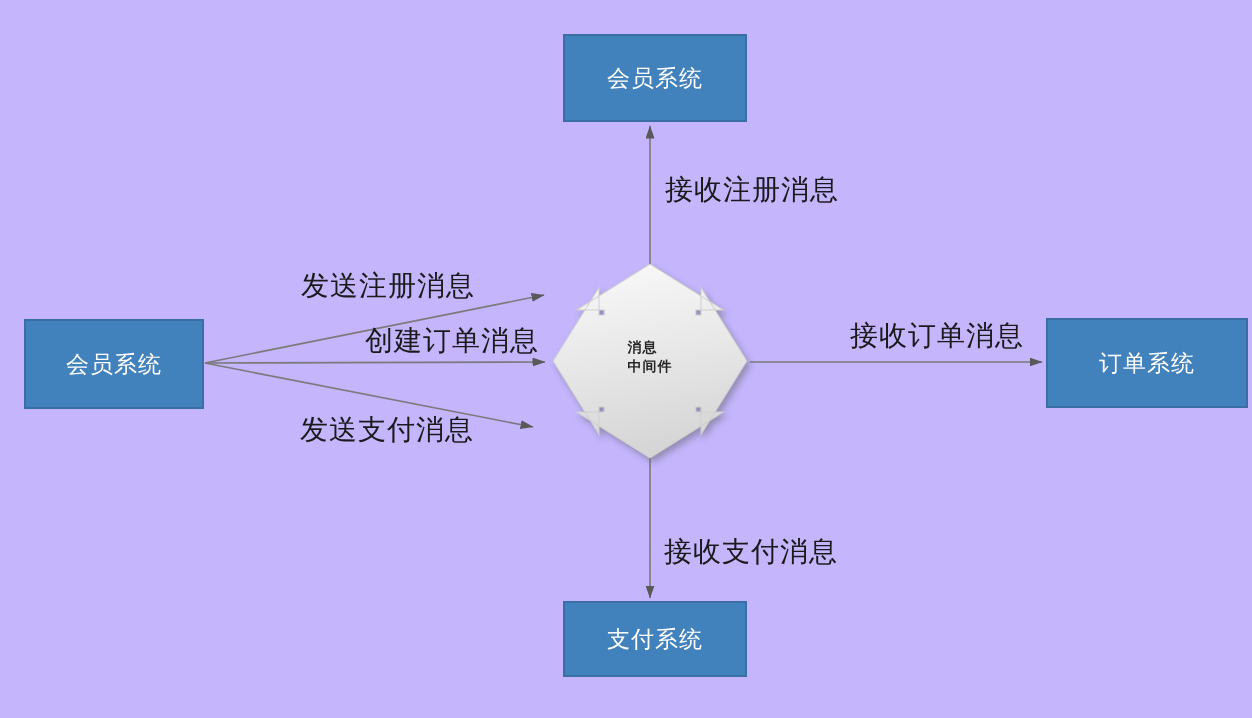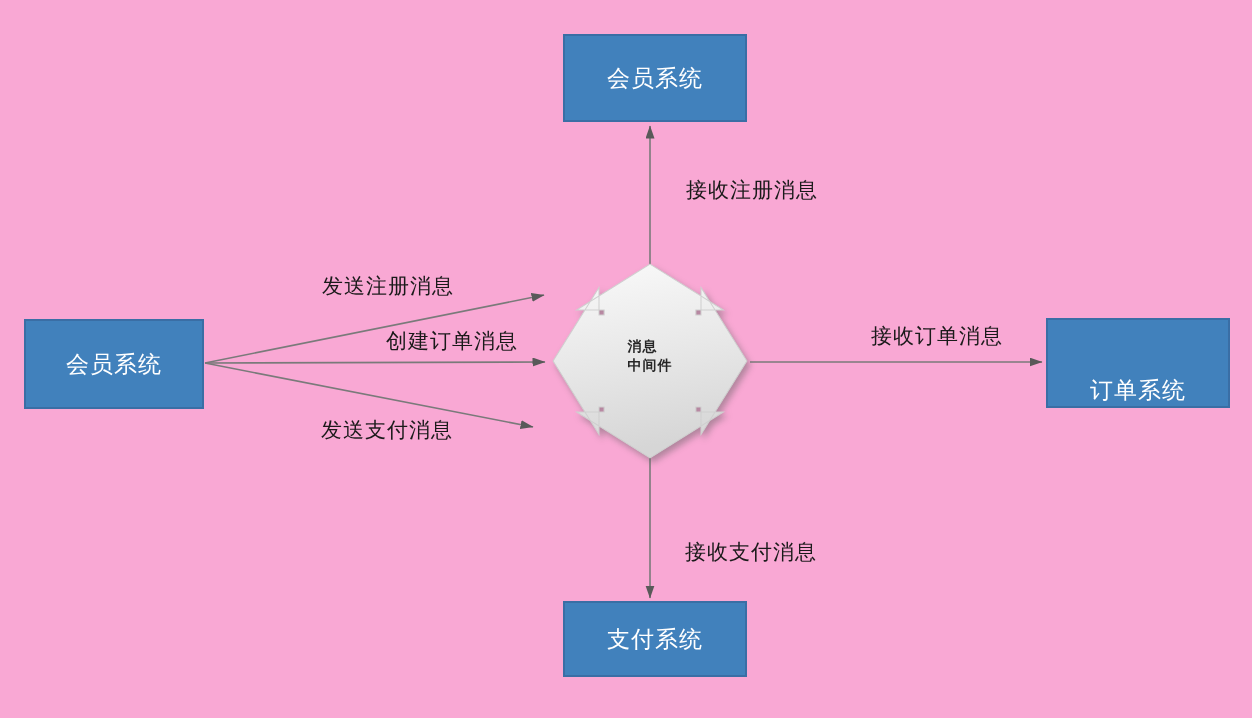--- a/index.html
+++ b/index.html
@@ -1,20 +1,20 @@
 <!DOCTYPE html>
 <html><head>
 <meta charset="utf-8">
 <style>
   html,body{margin:0;padding:0;background:#ffffff;}
   .canvas{
     position:relative;
     width:1252px;height:718px;
-    background:#f9a8d4;
-    font-family:Liberation Mono, monospace;
+    background:#c4b5fd;
+    font-family:Liberation Sans, sans-serif;
     overflow:hidden;
   }
   .wires{position:absolute;left:0;top:0;width:1252px;height:718px;}
   .wires line{stroke:#7a7a7a;stroke-width:1.6;}
   .hub-shape{
     fill:url(#hubGrad);
     stroke:#cfcfcf;stroke-width:1;
     filter:drop-shadow(3px 4px 3px rgba(90,90,90,0.45));
   }
   .node{
@@ -22,28 +22,28 @@
     background:#4181BC;
     border:2px solid #3A6EA5;
     box-sizing:border-box;
     display:flex;align-items:center;justify-content:center;
     color:#ffffff;
     font-size:23px;
     letter-spacing:1px;
   }
   .node-top{left:563px;top:34px;width:184px;height:88px;}
   .node-left{left:24px;top:319px;width:180px;height:90px;}
-  .node-right{left:1046px;top:318px;width:184px;height:90px;align-items:flex-end;}
+  .node-right{left:1046px;top:318px;width:202px;height:90px;}
   .node-bottom{left:563px;top:601px;width:184px;height:76px;}
   .edge-label{
     position:absolute;
     transform:translate(-50%,-50%);
     white-space:nowrap;
     color:#1a1a1a;
-    font-size:21px;
+    font-size:28px;
     letter-spacing:1px;
   }
   .lbl-send-register{left:388px;top:286px;}
   .lbl-create-order{left:452px;top:341px;}
   .lbl-send-payment{left:387px;top:430px;}
   .lbl-recv-register{left:752px;top:190px;}
   .lbl-recv-order{left:897px;top:336px;margin-left:40px;}
   .lbl-recv-payment{left:751px;top:552px;}
   .hub-label{
     position:absolute;left:650px;top:357px;

